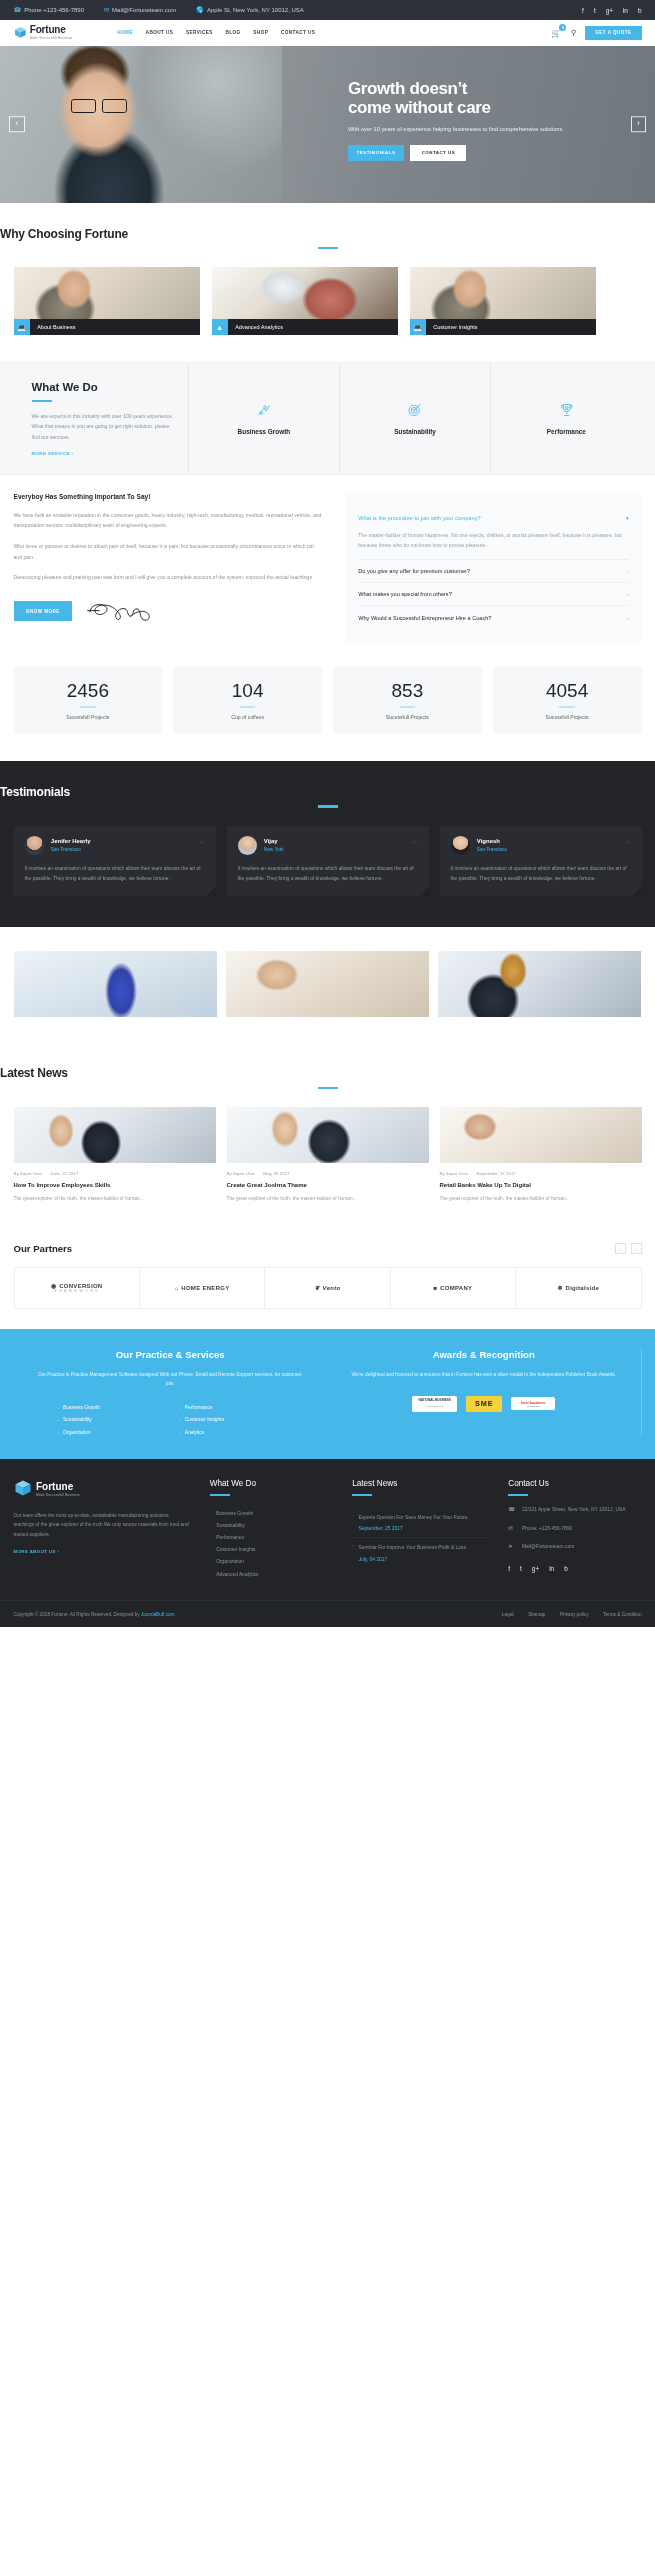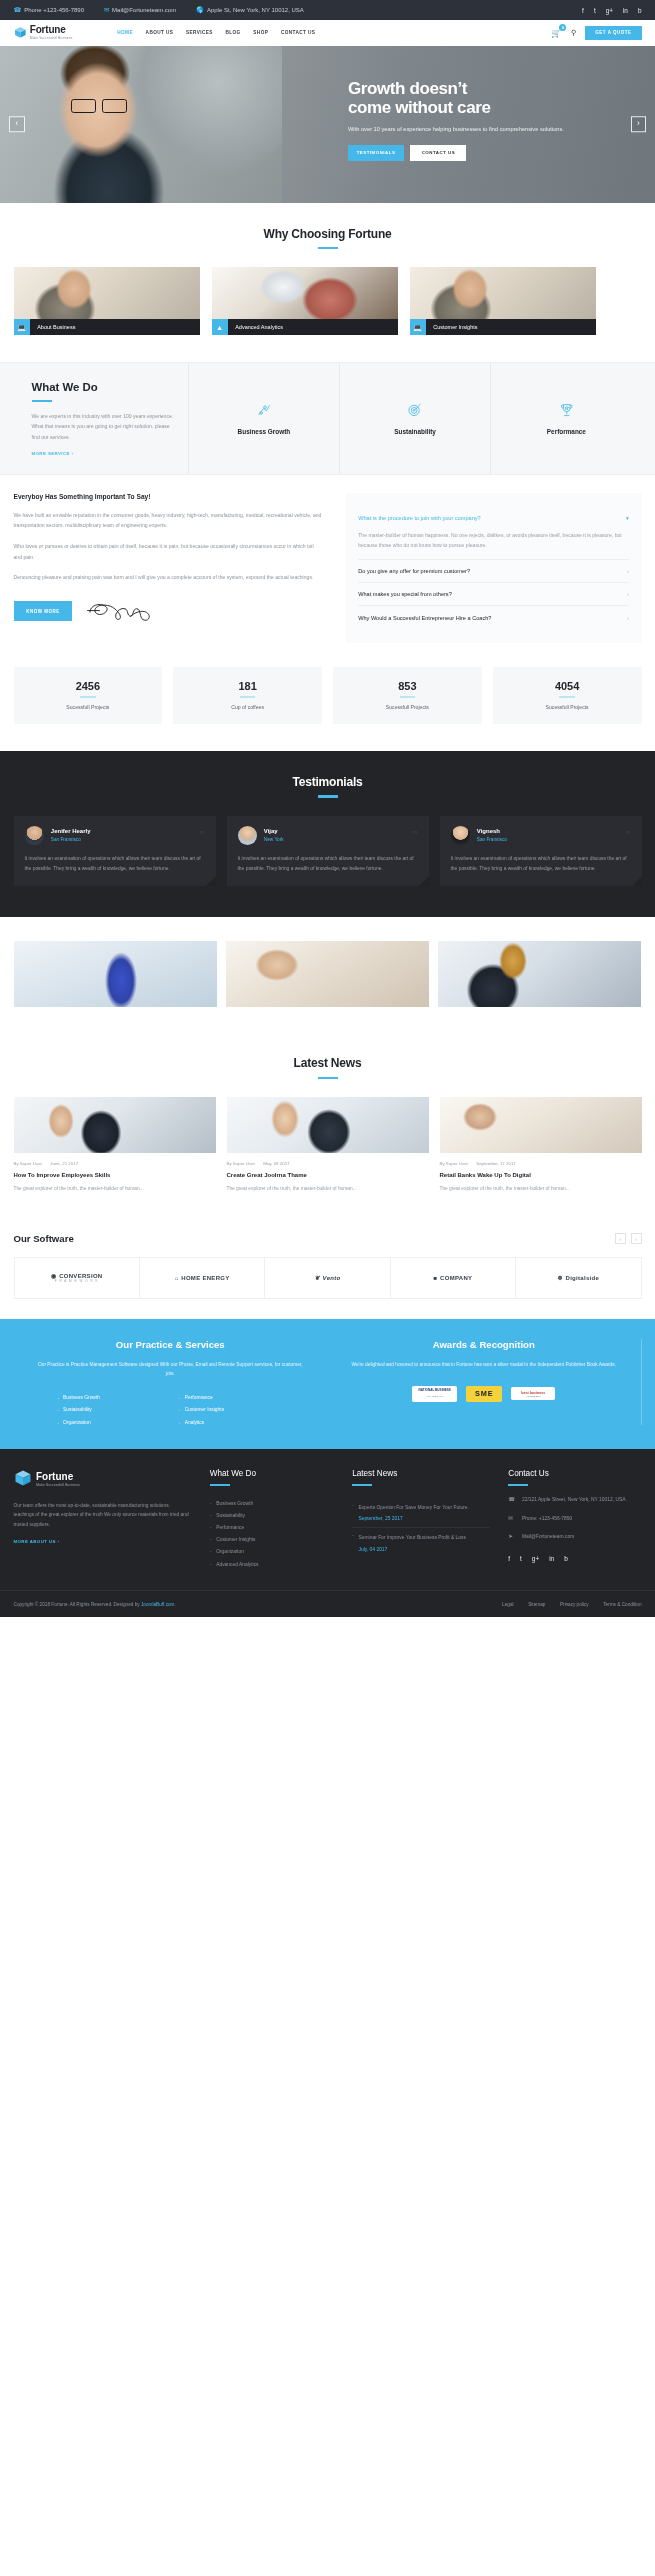--- a/index.html
+++ b/index.html
@@ -86,21 +86,21 @@
   .hero-arrow {
     position:absolute; top:50%; transform:translateY(-50%);
     width:15.5px; height:15.5px; border:1.1px solid rgba(255,255,255,.85);
     display:flex; align-items:center; justify-content:center;
     color:#fff; font-size:8.2px; cursor:pointer; background:rgba(0,0,0,.05);
   }
   .hero-arrow.left { left:9px; }
   .hero-arrow.right { right:9px; }
 
   
-  .sec-title { text-align:center; padding-top:24px; }
+  .sec-title { text-align:left; padding-top:24px; }
   .sec-title h2 { font-size:12px; font-weight:bold; color:#22262d; letter-spacing:-0.2px; }
   .bar { width:20px; height:2.2px; background:#45b7e8; margin:6.4px auto 0; }
   .bar.left { margin:6.4px 0 0 0; }
 
   
   .why { padding-bottom:27px; background:#fff; }
   .why-grid { display:flex; gap:12px; margin-top:18px; }
   .why-card { width:186px; position:relative; }
   .why-img { height:52px; background-size:cover; background-position:center; }
   .why-img.a { background:
@@ -154,21 +154,21 @@
   .faq-q { display:flex; align-items:center; justify-content:space-between; cursor:pointer; }
   .faq-q span.t { font-size:5.6px; color:#22262d; }
   .faq-item.open .faq-q span.t { color:#45b7e8; }
   .faq-chev { font-size:5.5px; color:#b6bcc4; }
   .faq-item.open .faq-chev { color:#45b7e8; }
   .faq-a { font-size:5.1px; color:#9aa0a8; line-height:2.05; margin-top:8.2px; }
 
   
   .counters { display:flex; gap:11px; width:628px; margin:0 auto 27px; }
   .counter { flex:1; background:#f6f7f8; text-align:center; padding:12.7px 0 13.6px; }
-  .counter .num { font-size:11px; font-weight:bold; color:#22262d; }
+  .counter .num { font-size:19px; font-weight:normal; color:#22262d; }
   .counter .u { width:15.5px; height:1.5px; background:#bfe4f5; margin:4.5px auto 6.4px; }
   .counter .lbl { font-size:5.1px; color:#5c636c; }
 
   
   .testi { background:#222428; padding-bottom:31px; }
   .testi .sec-title h2 { color:#fff; }
   .testi-grid { display:flex; gap:11px; width:628px; margin:18px auto 0; }
   .testi-card { flex:1; background:#2a2c31; padding:10px 11px 12px; position:relative; }
   .testi-card:after {
     content:""; position:absolute; right:0; bottom:0;
@@ -495,21 +495,21 @@
     </div>
   </div>
 
   <div class="counters">
     <div class="counter">
       <div class="num">2456</div>
       <div class="u"></div>
       <div class="lbl">Sucessfull Projects</div>
     </div>
     <div class="counter">
-      <div class="num">181</div>
+      <div class="num">104</div>
       <div class="u"></div>
       <div class="lbl">Cup of coffees</div>
     </div>
     <div class="counter">
       <div class="num">853</div>
       <div class="u"></div>
       <div class="lbl">Sucessfull Projects</div>
     </div>
     <div class="counter">
       <div class="num">4054</div>
@@ -599,21 +599,21 @@
           <span>September, 17 2017</span>
         </div>
         <div class="news-title">Retail Banks Wake Up To Digital</div>
         <div class="news-exc">The great explorer of the truth, the master-builder of human...</div>
       </div>
     </div>
   </div>
 
   <div class="partners">
     <div class="partners-head">
-      <h3>Our Software</h3>
+      <h3>Our Partners</h3>
       <div class="part-arrows">
         <div class="part-arrow">‹</div>
         <div class="part-arrow">›</div>
       </div>
     </div>
     <div class="partners-row">
       <div class="partner">
         <div style="text-align:center">
           <div class="pl">
             <span>◉</span>

